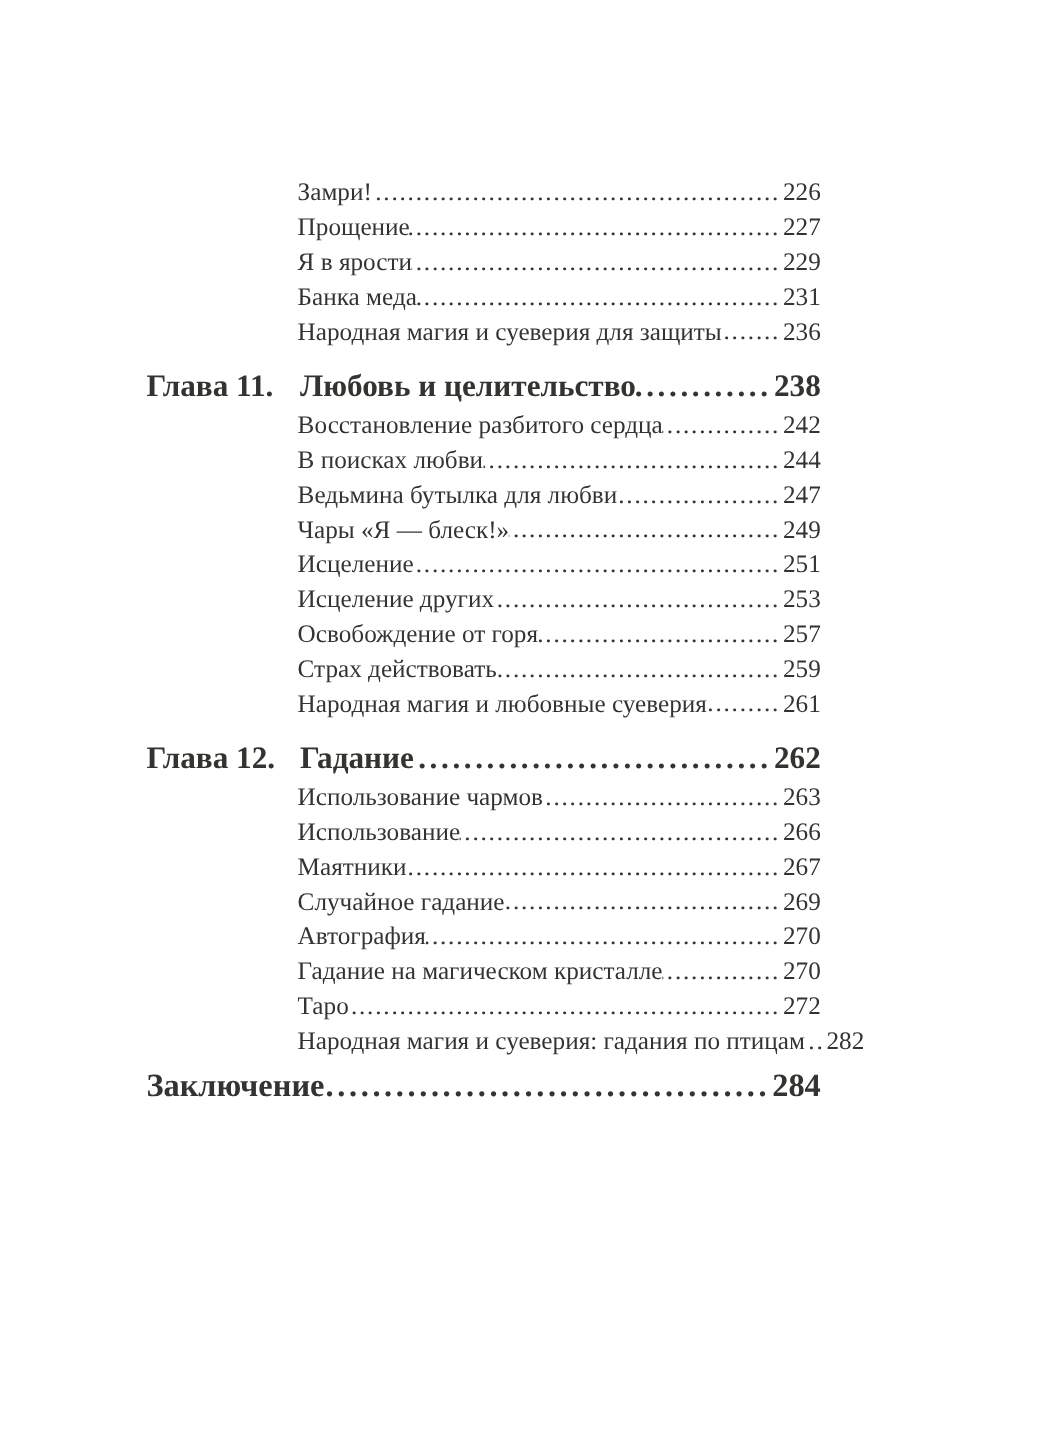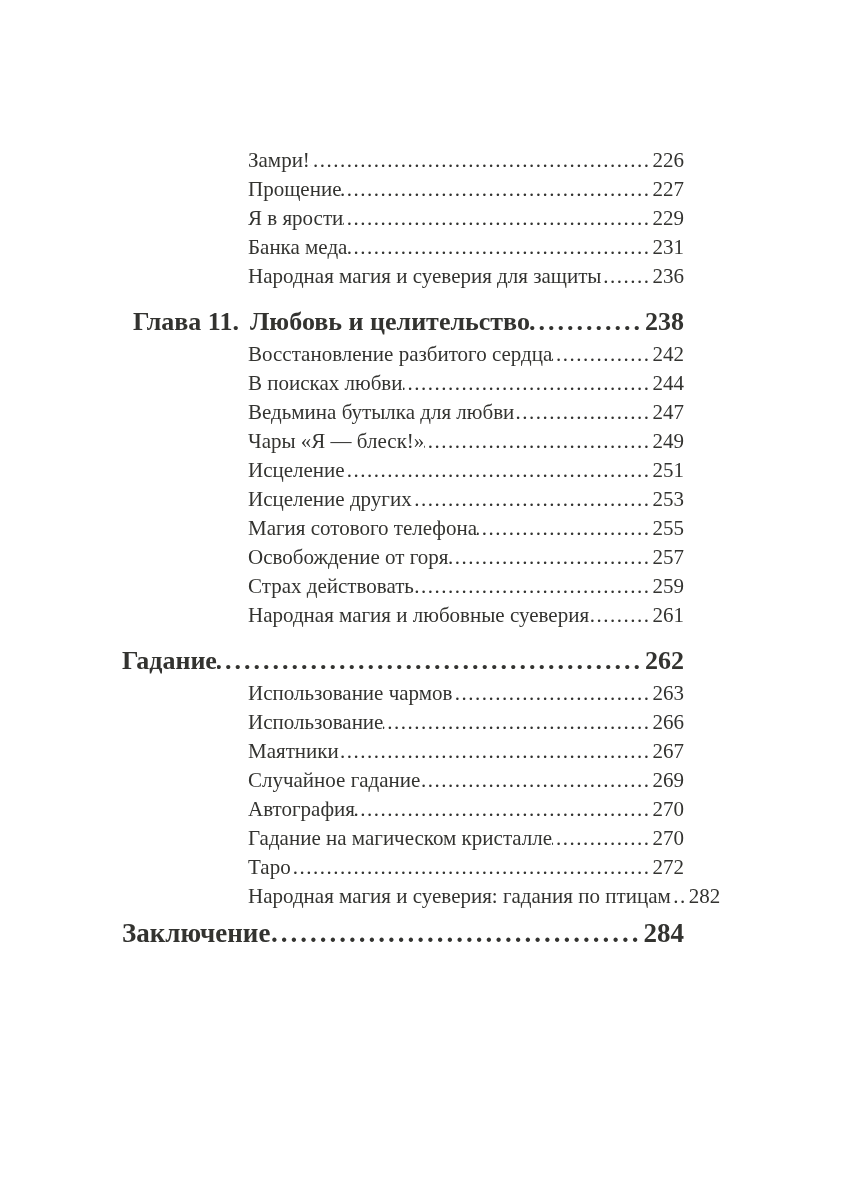--- a/index.html
+++ b/index.html
@@ -38,21 +38,20 @@
   
   .row.chapter {
     font-size: 26px;
     line-height: 36px;
     font-weight: 700;
     margin-top: 13px;
   }
   .chapter-label {
     flex: 0 0 128px;
     white-space: nowrap;
-    text-align: center;
   }
   
   .row.top {
     font-size: 27px;
     line-height: 38px;
     font-weight: 700;
     margin-top: 3px;
   }
   .title {
     white-space: nowrap;
@@ -139,40 +138,36 @@
         <span class="title">Исцеление</span>
         <span class="dots"></span>
         <span class="page-num">251</span>
       </div>
       <div class="row sub">
         <span class="title">Исцеление других</span>
         <span class="dots"></span>
         <span class="page-num">253</span>
       </div>
       <div class="row sub">
-        <span class="title">Магия сотового телефона</span>
-        <span class="dots"></span>
-        <span class="page-num">255</span>
-      </div>
-      <div class="row sub">
         <span class="title">Освобождение от горя</span>
         <span class="dots"></span>
         <span class="page-num">257</span>
       </div>
       <div class="row sub">
         <span class="title">Страх действовать</span>
         <span class="dots"></span>
         <span class="page-num">259</span>
       </div>
       <div class="row sub">
         <span class="title">Народная магия и любовные суеверия</span>
         <span class="dots"></span>
         <span class="page-num">261</span>
       </div>
       <div class="row chapter">
+        <span class="chapter-label">Глава 12.</span>
         <span class="title">Гадание</span>
         <span class="dots"></span>
         <span class="page-num">262</span>
       </div>
       <div class="row sub">
         <span class="title">Использование чармов</span>
         <span class="dots"></span>
         <span class="page-num">263</span>
       </div>
       <div class="row sub">

